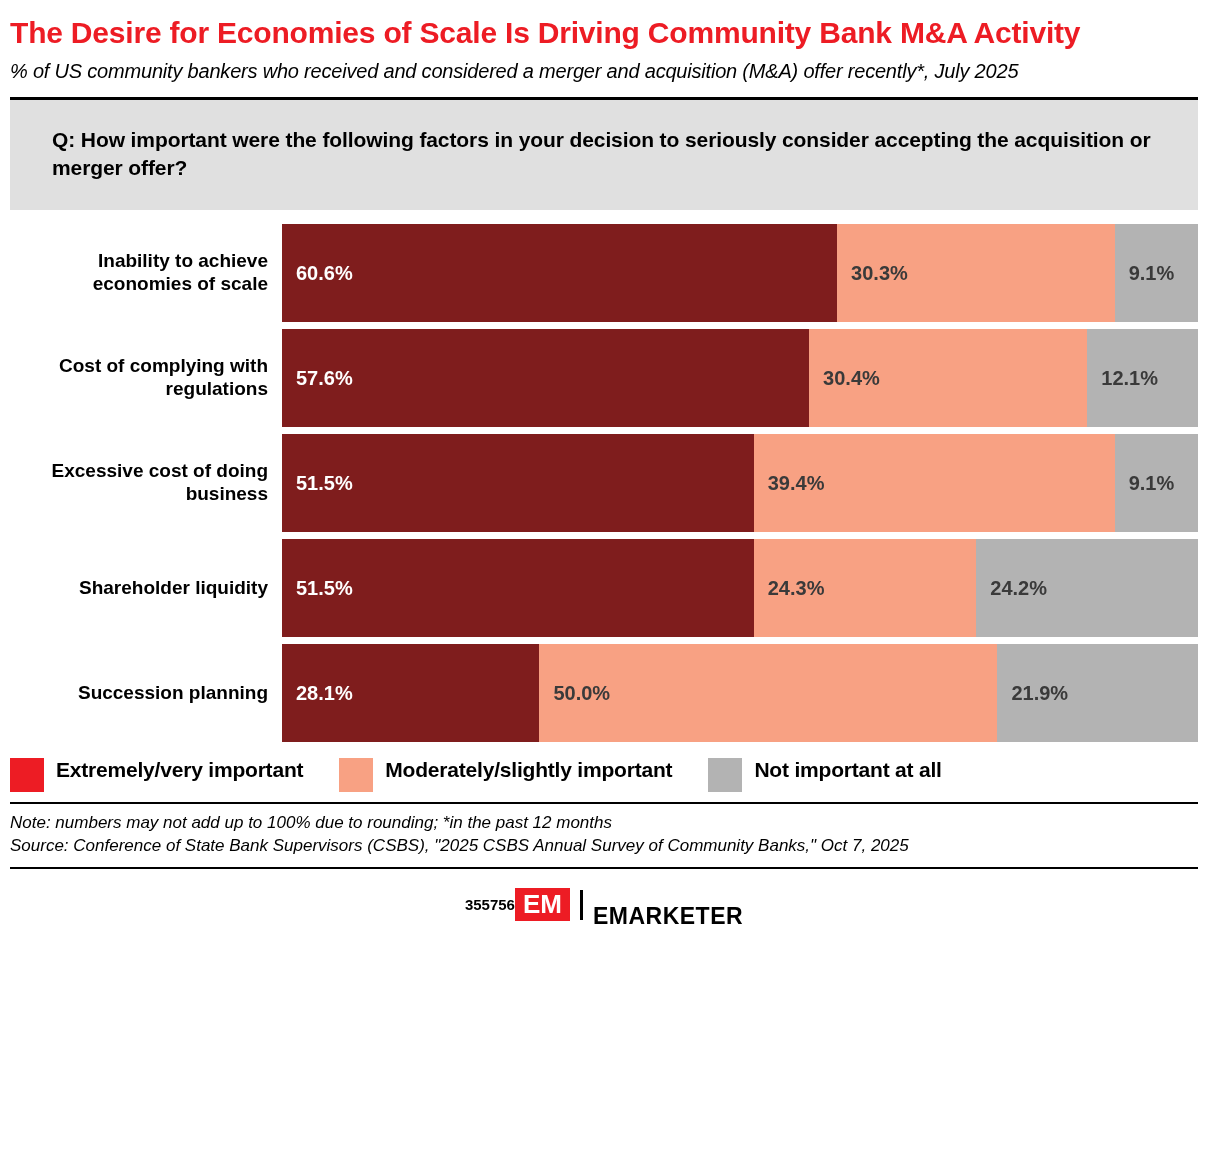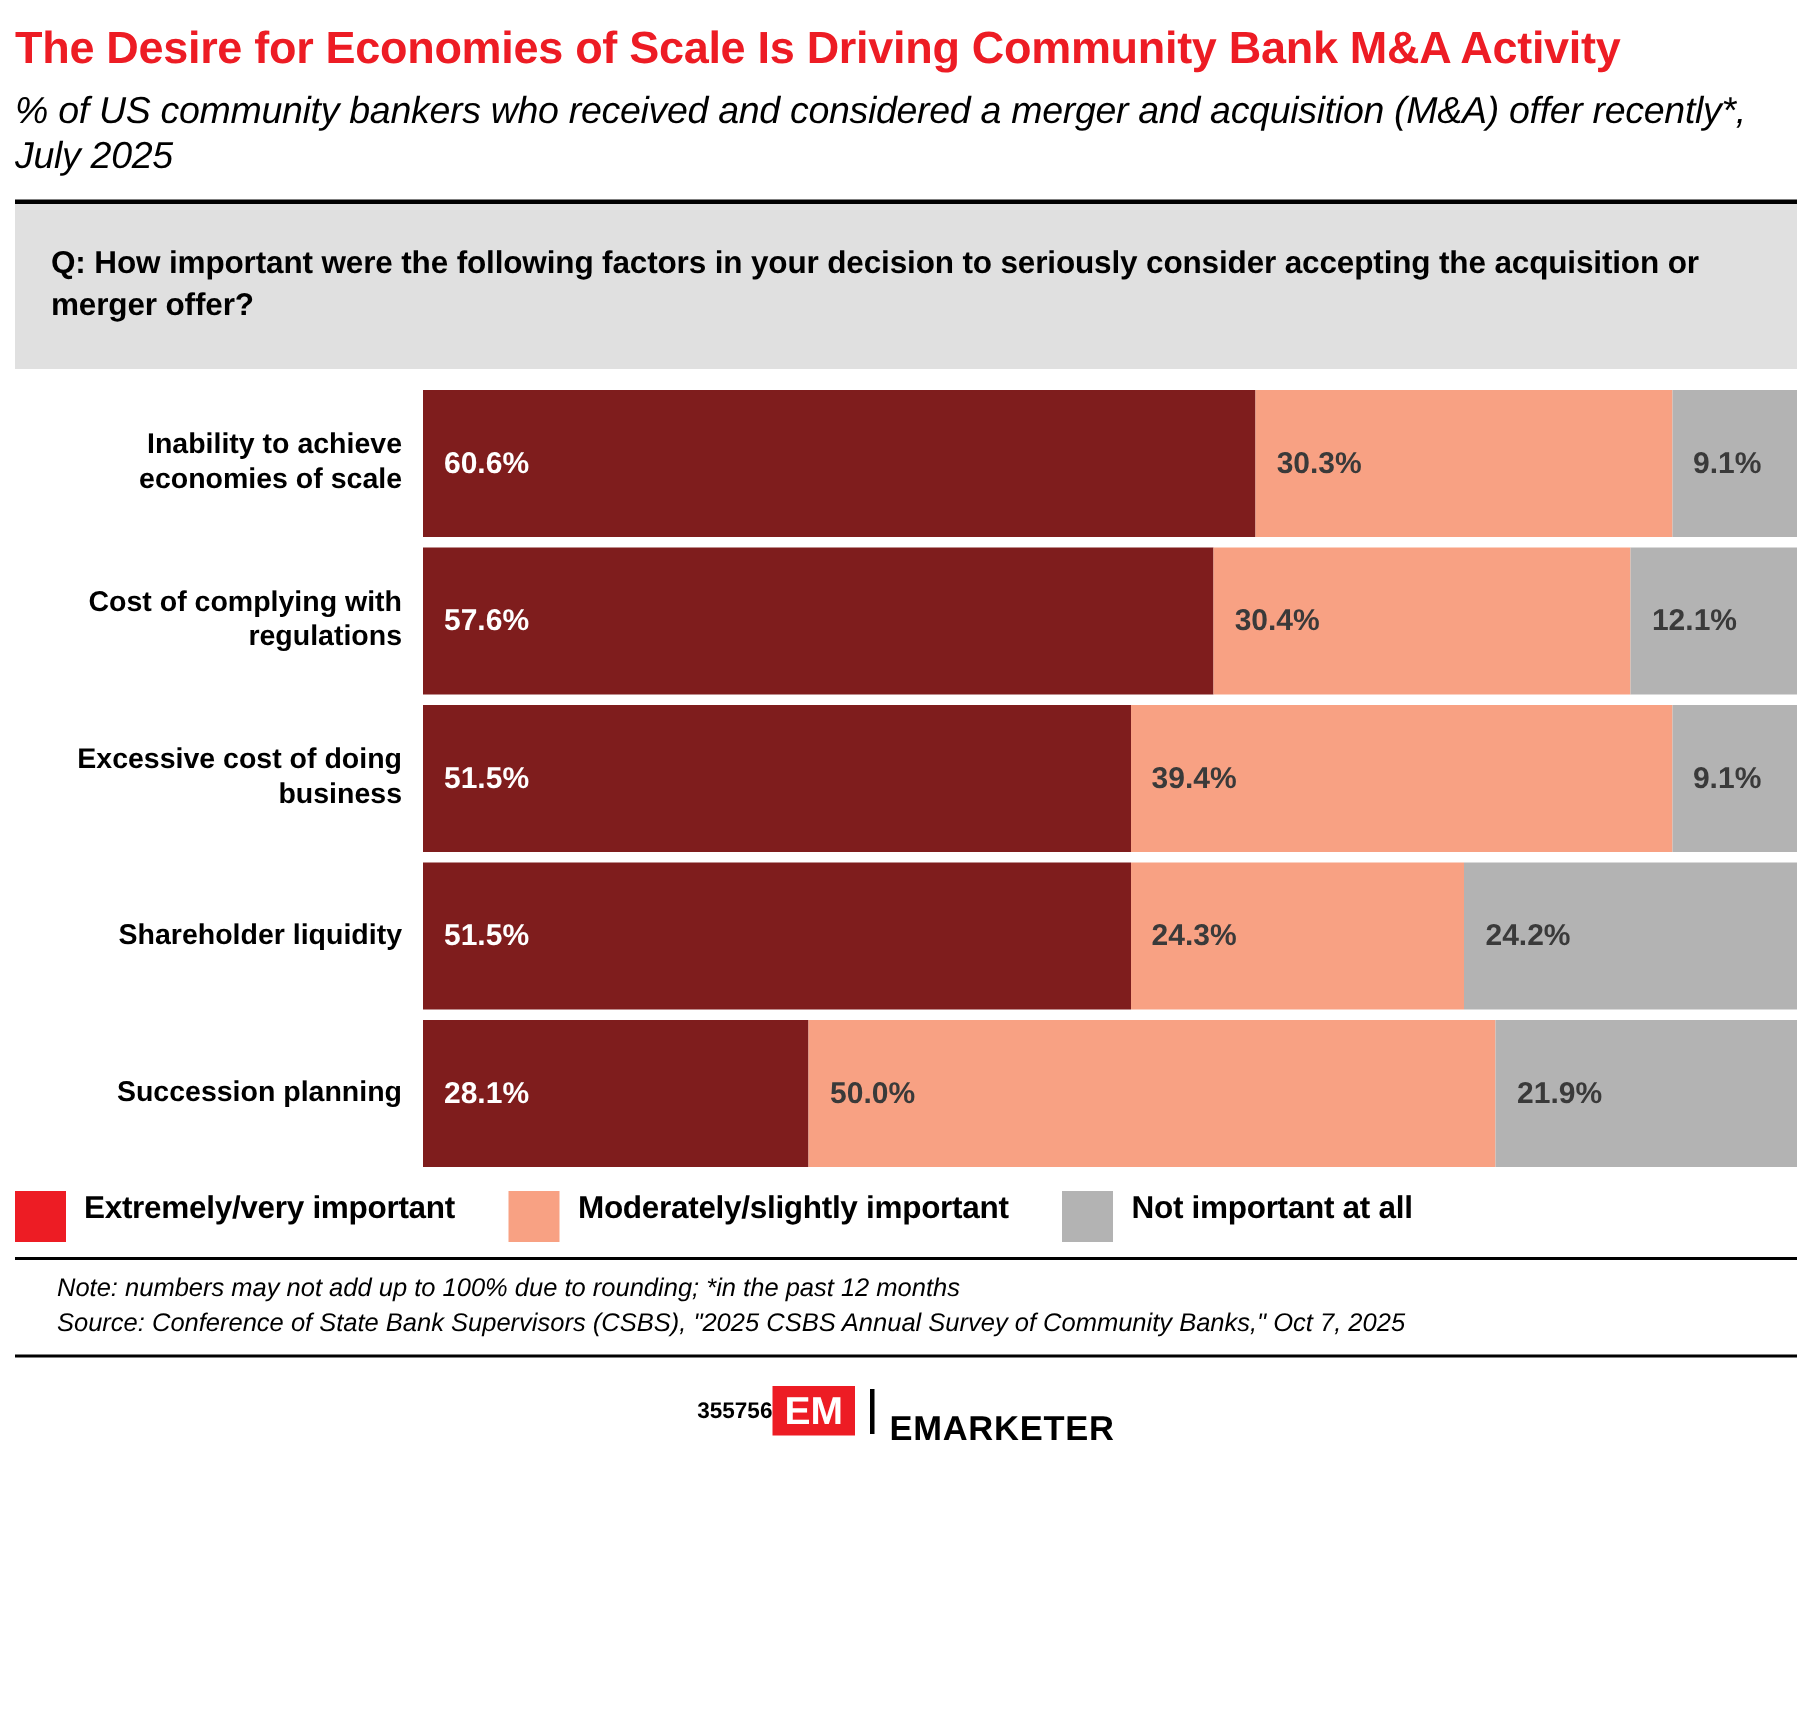--- a/index.html
+++ b/index.html
@@ -24,34 +24,34 @@
   
   .title {
     color: #ED1C24;
     font-size: 30px;
     font-weight: bold;
     line-height: 1.15;
     letter-spacing: -0.2px;
     padding-top: 16px;
   }
   .subtitle {
-    font-size: 25px;
+    font-size: 20px;
     font-style: italic;
     line-height: 1.2;
     margin-top: 8px;
     letter-spacing: -0.2px;
   }
   .rule-top {
     border-top: 3px solid #000;
     margin-top: 14px;
   }
   
   .question-band {
     background: #E0E0E0;
-    padding: 26px 30px 28px 24px;
+    padding: 26px 30px 28px 42px;
     box-sizing: border-box;
   }
   .question-text {
     font-size: 21px;
     font-weight: bold;
     line-height: 1.35;
     letter-spacing: -0.1px;
   }
   
   .chart {
@@ -121,21 +121,20 @@
     border-top: 2px solid #000;
   }
   
   .notes {
     padding: 8px 0 6px 0;
   }
   .note-line {
     font-size: 17px;
     font-style: italic;
     line-height: 1.32;
-    margin-left: 28px;
   }
   .rule-bot {
     border-top: 2px solid #000;
     margin-top: 4px;
   }
   
   .footer {
     display: flex;
     align-items: center;
     justify-content: center;

